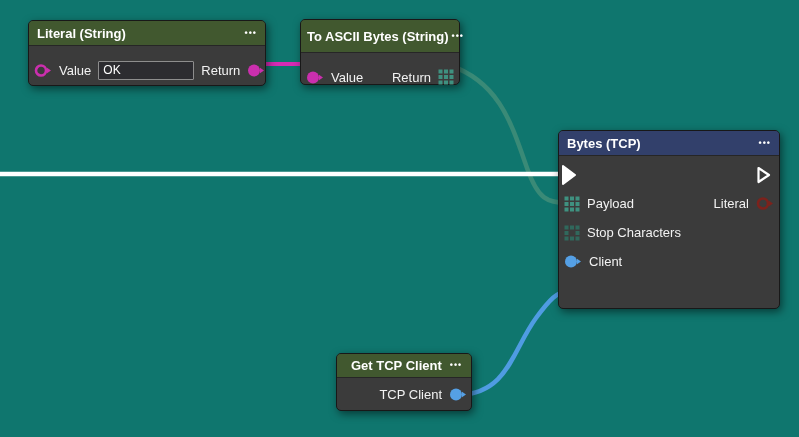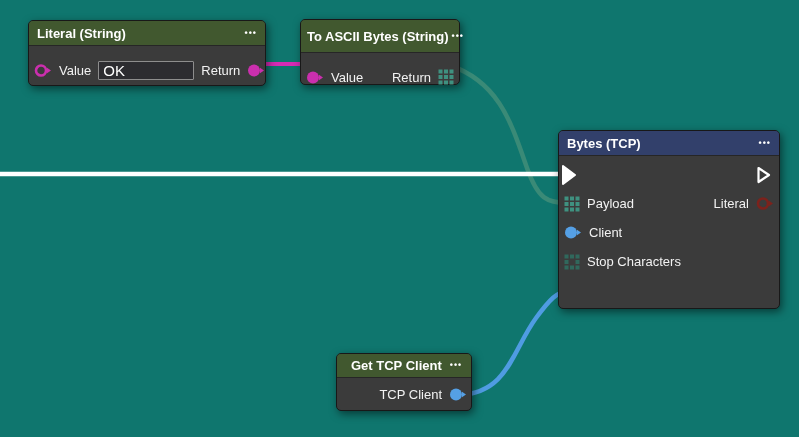--- a/index.html
+++ b/index.html
@@ -34,21 +34,21 @@
   }
   .one-row { height:40px; }
   .label { white-space:nowrap; }
   .right-group { margin-left:auto; display:flex; align-items:center; gap:7px; }
 
   .picon { display:block; flex:0 0 auto; }
 
   .value-input {
     width:96px; height:19px;
     background:#2c2c30; border:1px solid #8d8d8d; border-radius:1px;
-    color:#ffffff; font-size:15px; font-family:"Liberation Sans", sans-serif;
+    color:#ffffff; font-size:12px; font-family:"Liberation Sans", sans-serif;
     padding:0 4px; outline:none;
   }
 </style>
 </head>
 <body>
 
 <div id="canvas">
 
   <svg id="wires" width="799" height="437" viewBox="0 0 799 437">
 
@@ -146,41 +146,41 @@
         <span class="label">Payload</span>
         <span class="label right-group">Literal</span>
         <svg class="picon" width="18" height="15" viewBox="0 0 18 15">
           <circle cx="7" cy="7.5" r="5" fill="none" stroke="#7c221c" stroke-width="2.6"></circle>
           <path d="M13 4.8 L17 7.5 L13 10.2 Z" fill="#7c221c"></path>
         </svg>
       </div>
 
 
       <div class="port-row">
-        <svg class="picon" width="18" height="15" viewBox="0 0 18 15">
-          <circle cx="7" cy="7.5" r="6" fill="#55a0e5"></circle>
-          <path d="M13 4.8 L17 7.5 L13 10.2 Z" fill="#55a0e5"></path>
-        </svg>
-        <span class="label">Client</span>
-      </div>
-
-      <div class="port-row">
         <svg class="picon" width="16" height="16" viewBox="0 0 16 16">
           <g fill="#30685c">
             <rect x="0.5" y="0.5" width="4" height="4"></rect>
               <rect x="6" y="0.5" width="4" height="4"></rect>
               <rect x="11.5" y="0.5" width="4" height="4"></rect>
             <rect x="0.5" y="6" width="4" height="4"></rect>
               <rect x="11.5" y="6" width="4" height="4"></rect>
             <rect x="0.5" y="11.5" width="4" height="4"></rect>
               <rect x="6" y="11.5" width="4" height="4"></rect>
               <rect x="11.5" y="11.5" width="4" height="4"></rect>
           </g>
         </svg>
         <span class="label">Stop Characters</span>
+      </div>
+
+      <div class="port-row">
+        <svg class="picon" width="18" height="15" viewBox="0 0 18 15">
+          <circle cx="7" cy="7.5" r="6" fill="#55a0e5"></circle>
+          <path d="M13 4.8 L17 7.5 L13 10.2 Z" fill="#55a0e5"></path>
+        </svg>
+        <span class="label">Client</span>
       </div>
     </div>
   </div>
 
   <div class="node" style="left:336px; top:353px; width:136px; height:58px;">
     <div class="node-header hdr-green" style="height:24px; padding:0 14px;">
       <span class="label">Get TCP Client</span>
       <span class="menu-dots">•••</span>
     </div>
     <div class="node-body" style="padding:0;">

